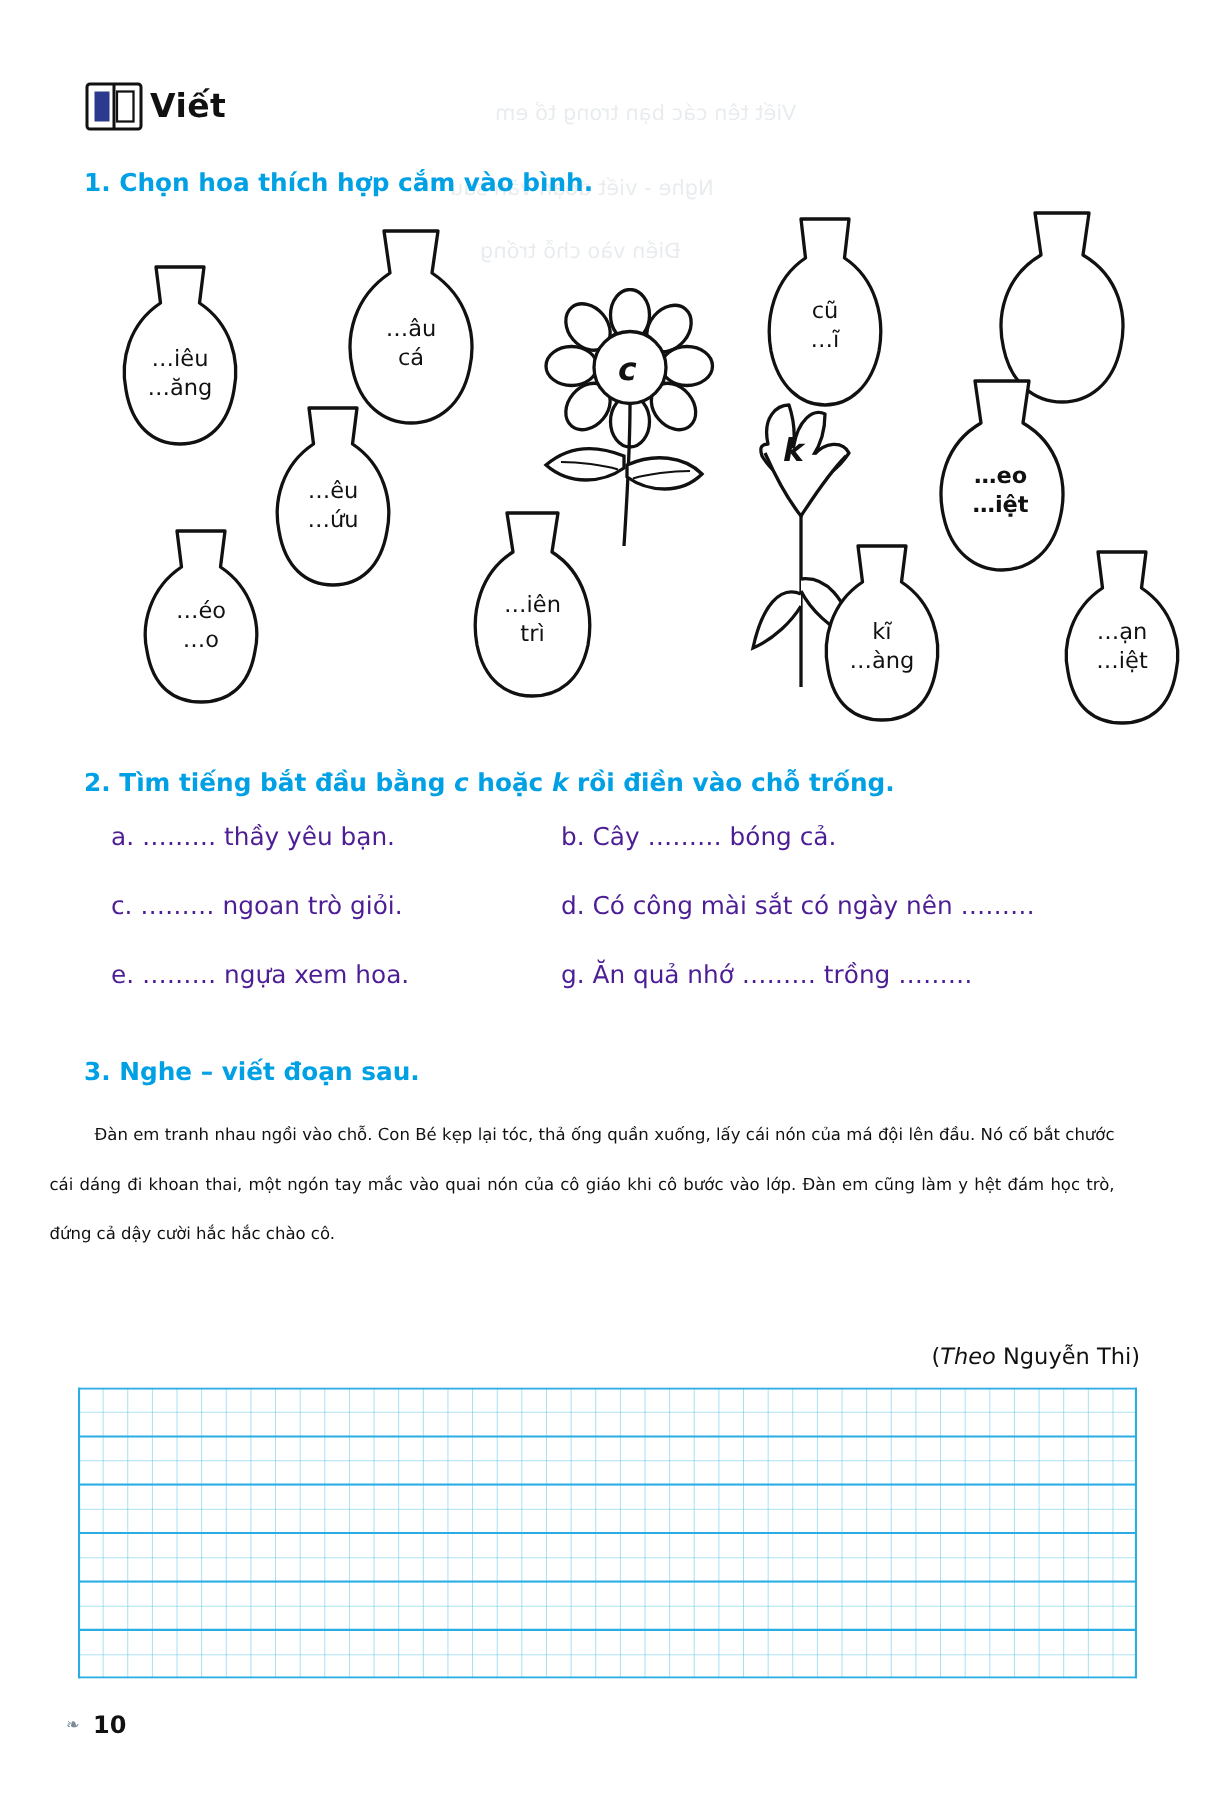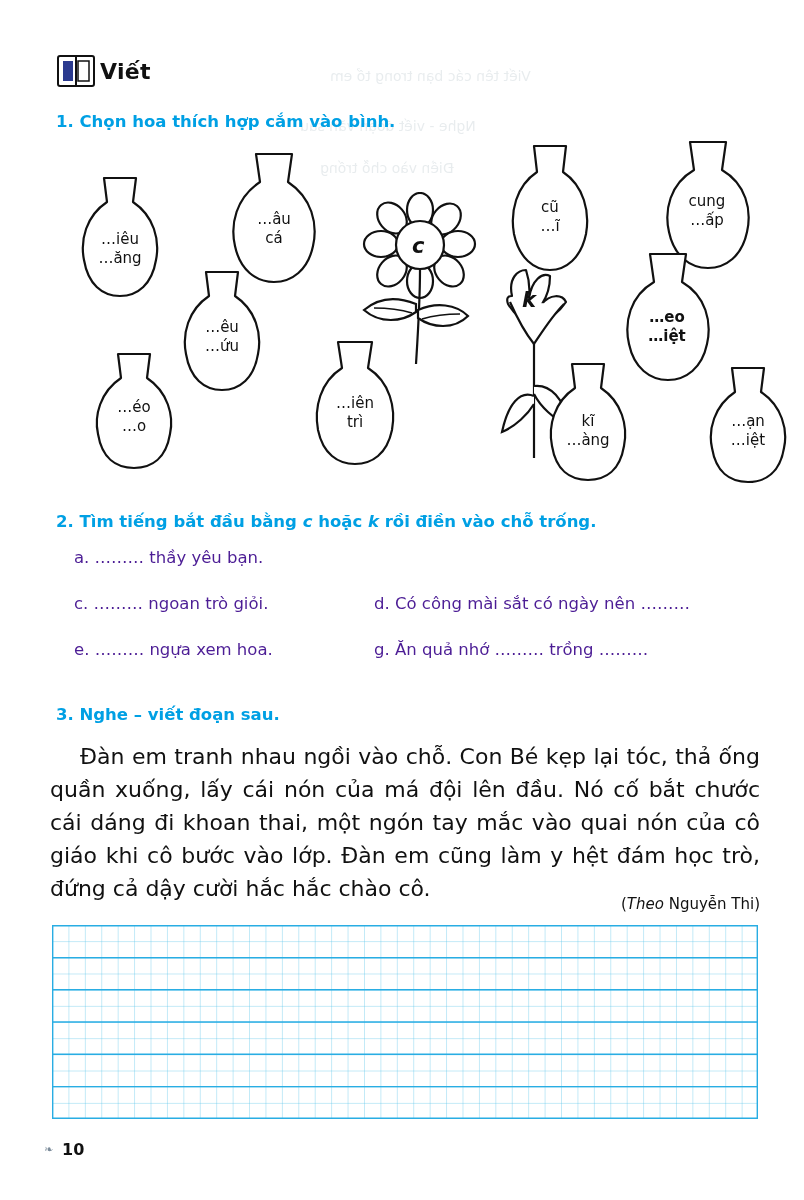--- a/index.html
+++ b/index.html
@@ -100,24 +100,24 @@
   .ex2 .row {
     display: flex;
     margin-bottom: 27px;
   }
   .ex2 .col-a { width: 300px; }
   .ex2 .col-b { flex: 1; }
 
   
   .passage {
     position: absolute;
-    left: 50px;
+    left: 33px;
     top: 740px;
     width: 710px;
-    font-size: 22px;
+    font-size: 11px;
     line-height: 33px;
     text-align: justify;
     color: #111;
   }
   .passage .indent { display: inline-block; width: 30px; }
   .attrib {
     position: absolute;
     left: 50px;
     top: 895px;
     width: 710px;
@@ -241,24 +241,20 @@
       <div class="vase-text" style="top:58px;">
         <div>cũ</div>
         <div>…ĩ</div>
       </div>
     </div>
 
     <div class="vase" style="left:604px; top:0px; width:106px;">
       <svg width="106" height="140" viewBox="0 0 106 140">
         <path d="M36 6 L72 6 L68 34 C92 48 98 74 93 96 C88 120 72 132 54 132 C36 132 20 120 15 96 C10 74 16 48 40 34 Z" fill="#fff" stroke="#111" stroke-width="2.2" stroke-linejoin="round"></path>
       </svg>
-      <div class="vase-text" style="top:56px;">
-        <div>cung</div>
-        <div>…ấp</div>
-      </div>
     </div>
 
     <div class="vase" style="left:122px; top:130px; width:100px;">
       <svg width="100" height="130" viewBox="0 0 100 130">
         <path d="M34 6 L66 6 L63 30 C84 44 90 68 86 88 C82 112 68 124 50 124 C32 124 18 112 14 88 C10 68 16 44 37 30 Z" fill="#fff" stroke="#111" stroke-width="2.2" stroke-linejoin="round"></path>
       </svg>
       <div class="vase-text" style="top:52px;">
         <div>…êu</div>
         <div>…ứu</div>
       </div>
@@ -331,20 +327,24 @@
   <div class="sec-heading" id="heading2">
     <span>2.</span>
     <span>Tìm tiếng bắt đầu bằng </span><span class="ital">c</span><span> hoặc </span><span class="ital">k</span><span> rồi điền vào chỗ trống.</span>
   </div>
 
   <div class="ex2">
     <div class="row">
       <div class="col-a">
         <span>a.</span>
         <span>……… thầy yêu bạn.</span>
+      </div>
+      <div class="col-b">
+        <span>b.</span>
+        <span>Cây ……… bóng cả.</span>
       </div>
     </div>
     <div class="row">
       <div class="col-a">
         <span>c.</span>
         <span>……… ngoan trò giỏi.</span>
       </div>
       <div class="col-b">
         <span>d.</span>
         <span>Có công mài sắt có ngày nên ………</span>

